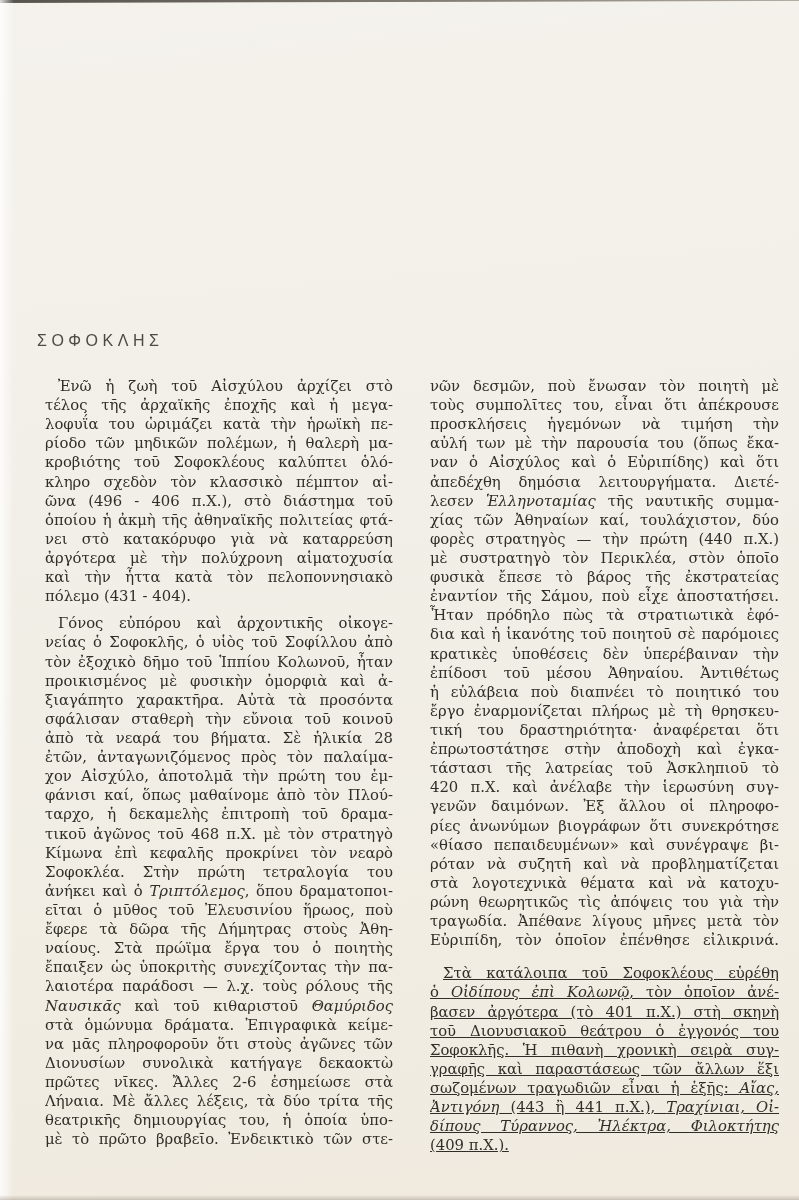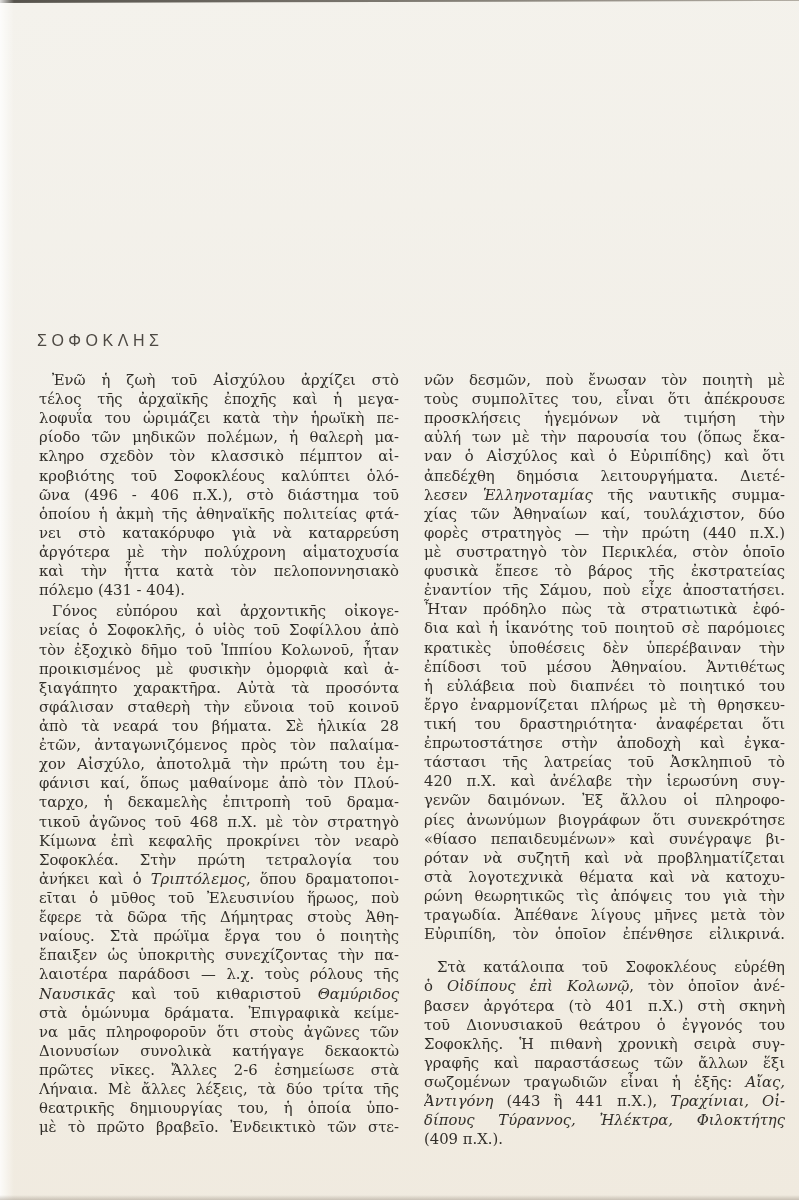--- a/index.html
+++ b/index.html
@@ -35,22 +35,22 @@
     color: #4d4943;
   }
   .column {
     position: absolute; top: 368px;
     font-size: 14.8px; line-height: 19.12px;
     color: #312e29;
     text-rendering: optimizeLegibility;
   }
   .column.left  { left: 37px;  width: 364px; }
   .column.right { left: 422px; width: 365px; }
-  .paragraph { margin: 2px; }
-  .paragraph.gap-before { margin-top: 14px; }
+  .paragraph { margin: 8px; }
+  .paragraph.gap-before { margin-top: 14px; text-decoration: underline; }
   .line {
     text-align: justify;
     text-align-last: justify;
     height: 19.12px;
     overflow: hidden;
   }
   .line.last { text-align-last: left; }
   .line.indent { text-indent: 13px; }
   i { font-style: italic; }
 </style>
@@ -63,22 +63,22 @@
 <div class="bottom-edge"></div>
 
 <div class="heading">ΣΟΦΟΚΛΗΣ</div>
 
 <div class="column left">
     <div class="paragraph">
       <div class="line indent">Ἐνῶ ἡ ζωὴ τοῦ Αἰσχύλου ἀρχίζει στὸ</div>
       <div class="line">τέλος τῆς ἀρχαϊκῆς ἐποχῆς καὶ ἡ μεγα-</div>
       <div class="line">λοφυΐα του ὡριμάζει κατὰ τὴν ἡρωϊκὴ πε-</div>
       <div class="line">ρίοδο τῶν μηδικῶν πολέμων, ἡ θαλερὴ μα-</div>
+      <div class="line">κροβιότης τοῦ Σοφοκλέους καλύπτει ὁλό-</div>
       <div class="line">κληρο σχεδὸν τὸν κλασσικὸ πέμπτον αἰ-</div>
-      <div class="line">κροβιότης τοῦ Σοφοκλέους καλύπτει ὁλό-</div>
       <div class="line">ῶνα (496 - 406 π.Χ.), στὸ διάστημα τοῦ</div>
       <div class="line">ὁποίου ἡ ἀκμὴ τῆς ἀθηναϊκῆς πολιτείας φτά-</div>
       <div class="line">νει στὸ κατακόρυφο γιὰ νὰ καταρρεύση</div>
       <div class="line">ἀργότερα μὲ τὴν πολύχρονη αἱματοχυσία</div>
       <div class="line">καὶ τὴν ἧττα κατὰ τὸν πελοποννησιακὸ</div>
       <div class="line last">πόλεμο (431 - 404).</div>
     </div>
     <div class="paragraph">
       <div class="line indent">Γόνος εὐπόρου καὶ ἀρχοντικῆς οἰκογε-</div>
       <div class="line">νείας ὁ Σοφοκλῆς, ὁ υἱὸς τοῦ Σοφίλλου ἀπὸ</div>

